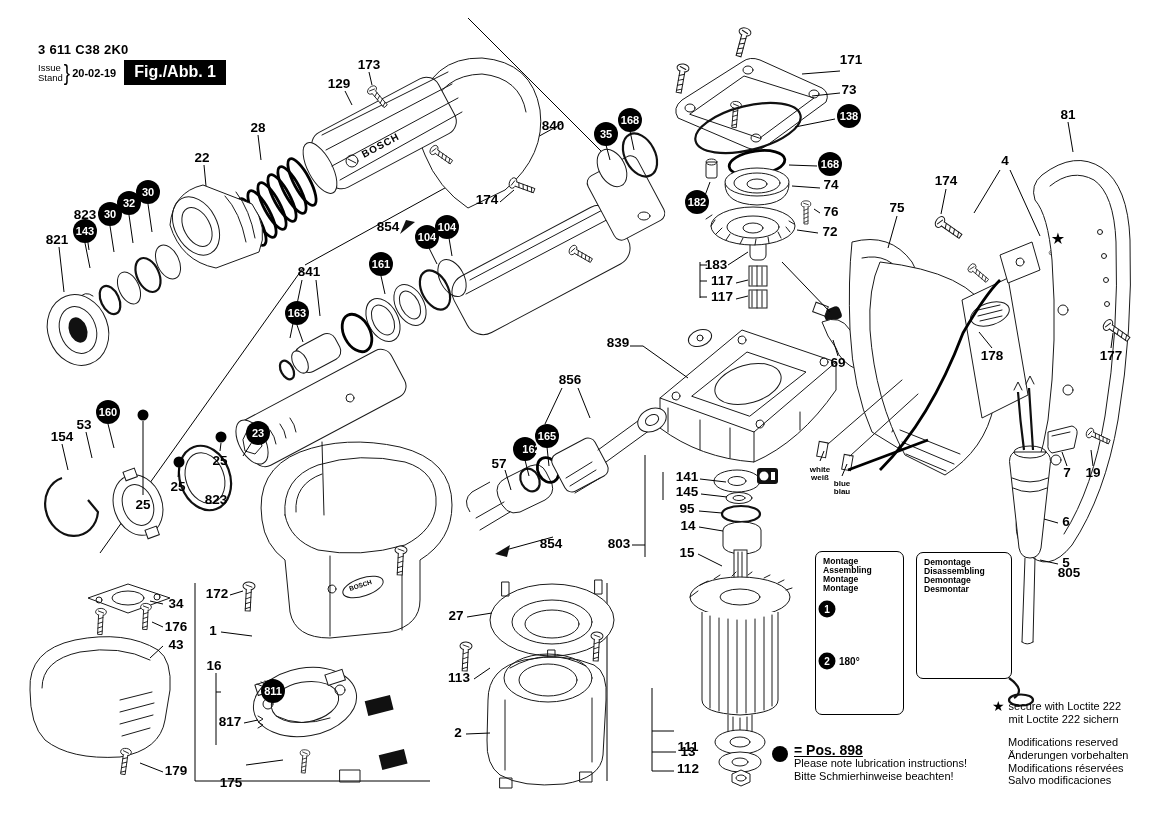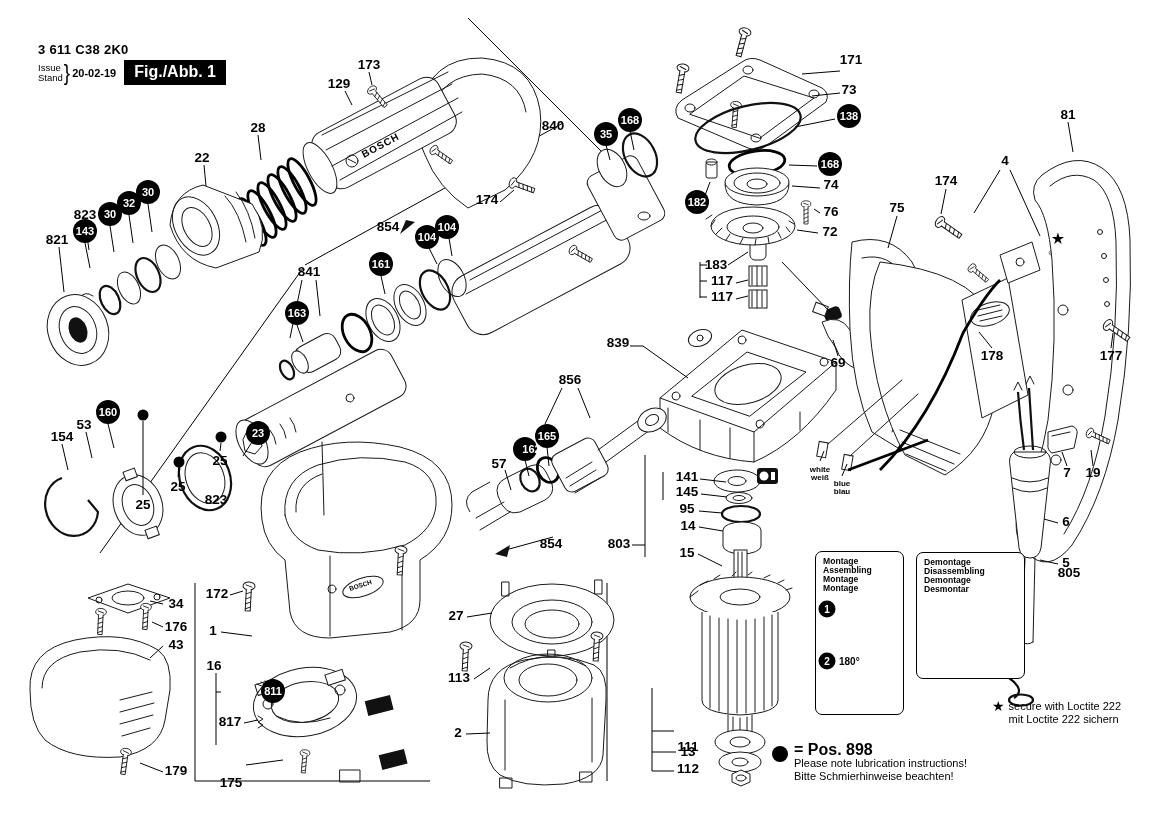--- a/index.html
+++ b/index.html
@@ -34,21 +34,21 @@
   #figbox { background:#000; color:#fff; font-size:16px; font-weight:bold; padding:3px 10px 4px; }
 
   .notebox { position:absolute; border:1.6px solid #000; border-radius:7px; background:#fff; }
   .notebox .ttl { font-size:8.6px; font-weight:bold; line-height:9px; padding:5px 0 0 7px; }
   .stepnum { position:absolute; background:#000; color:#fff; width:17px; height:17px; border-radius:50%;
             display:flex; align-items:center; justify-content:center; font-size:10px; font-weight:bold;
             transform:translate(-50%,-50%); }
   .angle { position:absolute; font-size:10px; font-weight:bold; transform:translate(0,-50%); }
 
   .legend { position:absolute; font-size:11px; line-height:12.8px; }
-  .legend .b { font-weight:bold; font-size:16px; }
+  .legend .b { font-weight:bold; font-size:14px;text-decoration:underline; }
   #poslegend { display:flex; gap:6px; }
   #poslegend .dot { width:16px; height:16px; border-radius:50%; background:#000; margin-top:2px; flex:0 0 auto; }
 </style>
 </head>
 <body>
 
 <div id="stage">
 
   <svg id="sketch" width="1169" height="826" viewBox="0 0 1169 826">
     <defs>
@@ -508,39 +508,45 @@
       <div>Montage</div>
       <div>Assembling</div>
       <div>Montage</div>
       <div>Montage</div>
     </div>
   </div>
   <span class="stepnum" style="left:827px; top:609px;">1</span>
   <span class="stepnum" style="left:827px; top:661px;">2</span>
   <span class="angle" style="left:839px; top:661px;">180°</span>
 
-  <div class="notebox" style="left:916px; top:552px; width:109px; height:127px;">
+  <div class="notebox" style="left:916px; top:552px; width:96px; height:127px;">
     <div class="ttl">
       <div>Demontage</div>
       <div>Disassembling</div>
       <div>Demontage</div>
       <div>Desmontar</div>
     </div>
   </div>
 
   <div class="legend" style="left:992px; top:700px;">
     <div style="display:flex; gap:4px;">
       <span class="starmark" style="position:static; transform:none; font-size:14px;">★</span>
       <div>
         <div>secure with Loctite 222</div>
         <div>mit Loctite 222 sichern</div>
       </div>
     </div>
   </div>
 
+  <div class="legend" style="left:1008px; top:736px;">
+    <div>Modifications reserved</div>
+    <div>Änderungen vorbehalten</div>
+    <div>Modifications réservées</div>
+    <div>Salvo modificaciones</div>
+  </div>
 
   <div class="legend" id="poslegend" style="left:772px; top:744px;">
     <span class="dot"></span>
     <div>
       <div class="b">= Pos. 898</div>
       <div>Please note lubrication instructions!</div>
       <div>Bitte Schmierhinweise beachten!</div>
     </div>
   </div>
 

